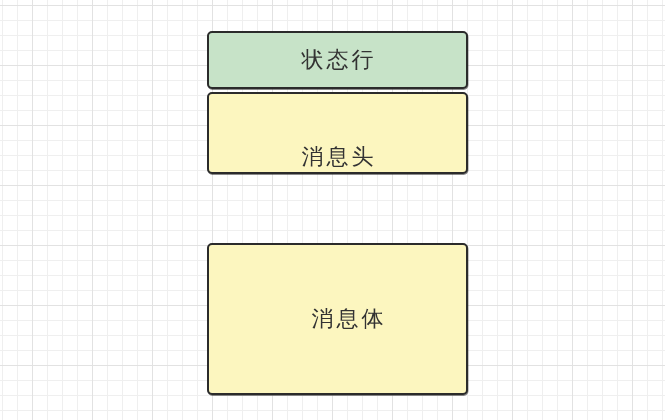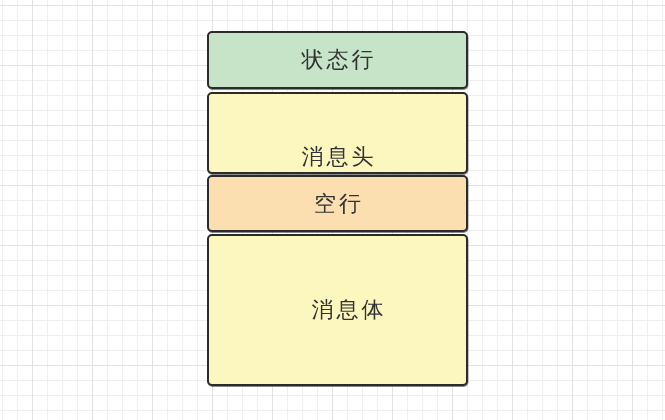--- a/index.html
+++ b/index.html
@@ -51,38 +51,35 @@
     letter-spacing: 3px;
     padding-left: 3px; 
     color: #333333;
     white-space: nowrap;
     user-select: none;
   }
 
   .block-status-line   { top: 0;     height: 58px; }
   .block-message-header{ top: 61px;  height: 82px; }
   .block-blank-line    { top: 144px; height: 57px; }
-  .block-message-body  { top: 203px; height: 152px; padding-left: 20px; }
+  .block-message-body  { top: 212px; height: 152px; padding-left: 20px; }
 </style>
 </head>
 <body>
 
 <div class="canvas">
   <div class="diagram">
 
     <div class="block block-status-line" style="background-color: rgb(199, 227, 200); border-color: rgb(43, 43, 43);">
       <span class="block-label">状态行</span>
     </div>
 
     <div class="block block-message-header" style="background-color: rgb(252, 246, 191); border-color: rgb(43, 43, 43); align-items: flex-end;">
       <span class="block-label">消息头</span>
     </div>
 
-    <div class="block block-blank-line" style="background-color: rgb(252, 223, 176); border-color: rgb(43, 43, 43);">
-      <span class="block-label">空行</span>
-    </div>
 
     <div class="block block-message-body" style="background-color: rgb(252, 246, 191); border-color: rgb(43, 43, 43);">
       <span class="block-label">消息体</span>
     </div>
 
   </div>
 </div>
 
 </body></html>

